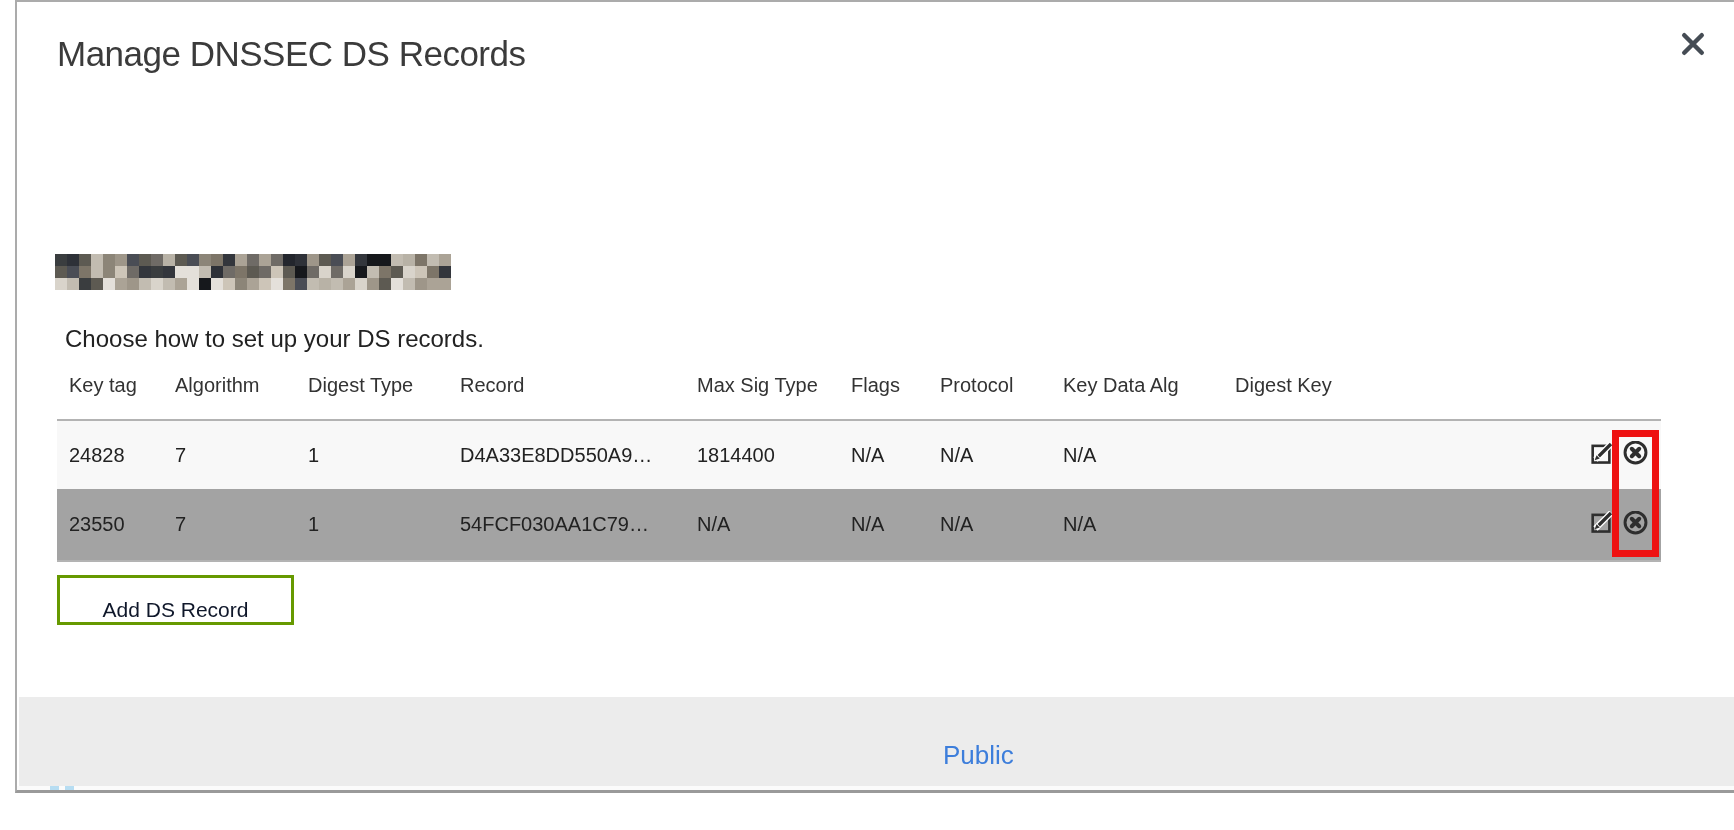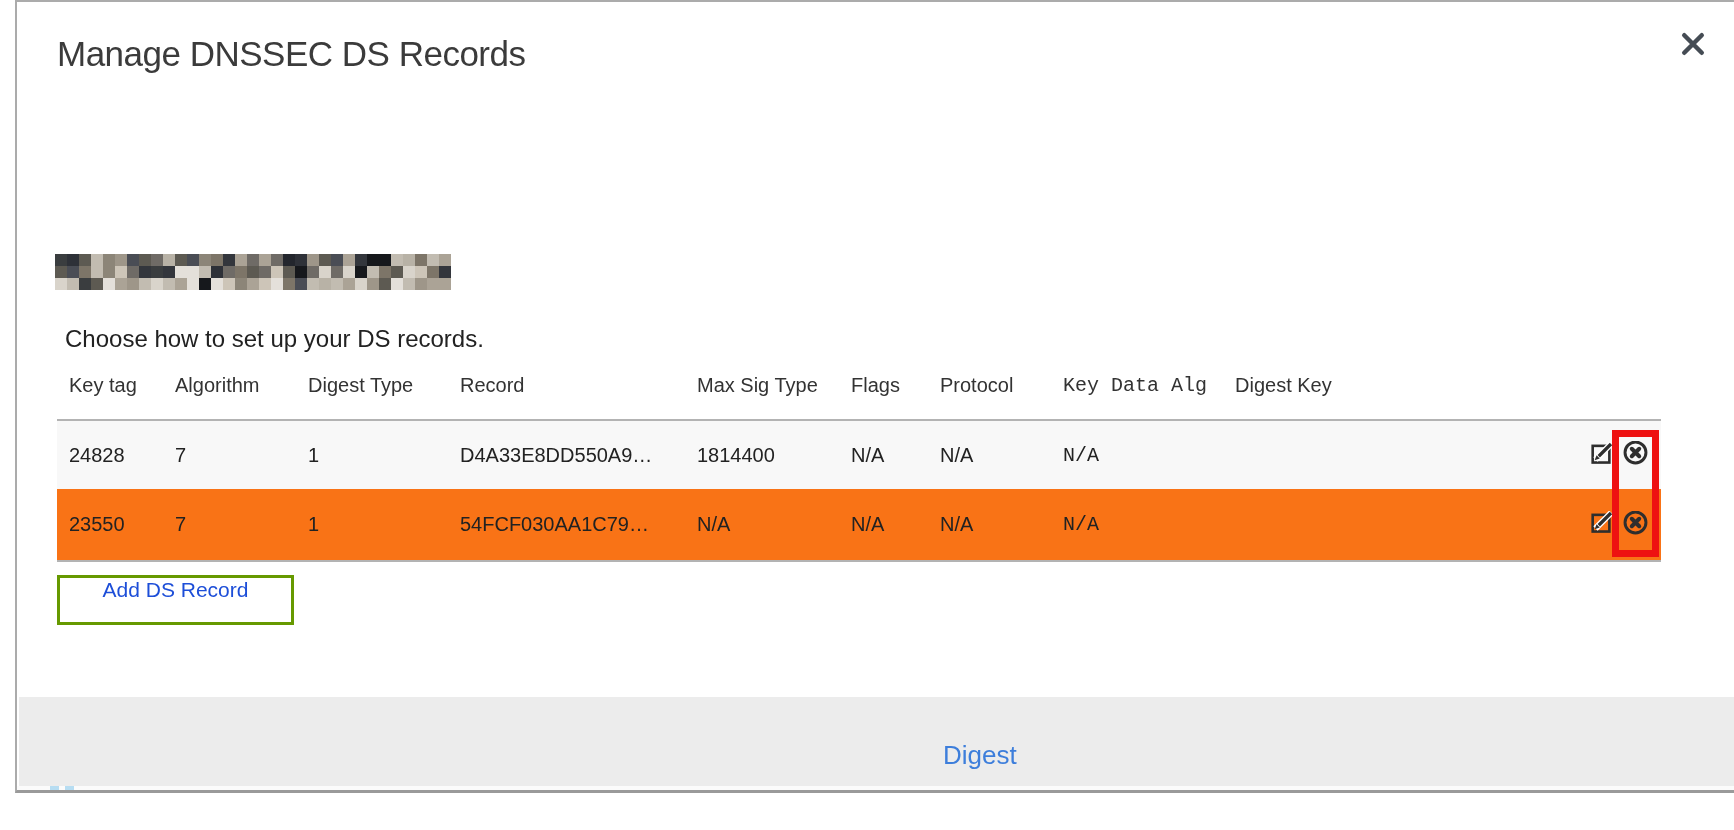--- a/index.html
+++ b/index.html
@@ -16,42 +16,42 @@
               display:flex; flex-wrap:wrap; overflow:hidden; }
   .px { width:12px; height:12px; display:block; }
   .instruction { position:absolute; left:40px; top:323px; font-size:24px; color:#222;margin-left:8px; }
   
   .thead { position:absolute; left:40px; top:372px; width:1604px; height:45px;
            display:flex; align-items:flex-start; font-size:20px; color:#333; }
   .tbody { position:absolute; left:40px; top:417px; width:1604px;
            border-top:2px solid #b3b3b3; border-bottom:2px solid #b3b3b3; }
   .trow { display:flex; align-items:center; font-size:20px; color:#222; }
   .trow.odd { height:68px; background:#f8f8f8; }
-  .trow.even { height:71px; background:#f97316; }
+  .trow.even { height:71px; background:#a3a3a3; }
   .cell { flex:none; white-space:nowrap; overflow:hidden; }
   .c0 { width:118px; padding-left:12px; }
   .c1 { width:133px; }
   .c2 { width:152px; }
   .c3 { width:237px; }
   .c4 { width:154px; }
   .c5 { width:89px; }
   .c6 { width:123px; }
-  .c7 { width:172px;font-family:Liberation Mono, monospace; }
+  .c7 { width:172px; }
   .c8 { width:336px; }
   .c9 { width:90px; display:flex; justify-content:flex-end; align-items:center;
         gap:5px; padding-right:12px; }
   .icon-btn { width:28px; height:28px; display:flex; align-items:center;
               justify-content:center; cursor:pointer; }
   
   .annotation-rect { position:absolute; left:1595px; top:428px; width:47px; height:127px;
                      border:7px solid #ee1111; pointer-events:none; z-index:6; }
   
   .add-btn { position:absolute; left:40px; top:573px; width:237px; height:50px;
-             background:#fff; border:3px solid #669900; color:#1d4ed8; font-size:21px;
-             display:flex; align-items:flex-start; justify-content:center; cursor:pointer; }
+             background:#fff; border:3px solid #669900; color:#0f172a; font-size:21px;
+             display:flex; align-items:flex-end; justify-content:center; cursor:pointer; }
   
   .footer { position:absolute; left:2px; right:2px; top:695px; bottom:3px; background:#ececec; }
   .save-btn { position:absolute; left:723px; top:30px; width:179px; height:70px;
               background:#639604; border:none; border-bottom:6px solid #4d7a02;
               color:#fff; font-size:26px; font-weight:700; font-family:"Liberation Sans",sans-serif;
               display:flex; align-items:center; justify-content:center; cursor:pointer; }
   .cancel-link { position:absolute; left:924px; top:43px; font-size:26px; color:#3d7edb;
                  cursor:pointer; }
   
   .below-strip { position:absolute; left:0; bottom:0; width:100%; height:4px; background:#fbfbfb; }
@@ -257,21 +257,21 @@
 
   </div>
 
   <div class="annotation-rect"></div>
 
   <div class="add-btn">
     <span>Add DS Record</span>
   </div>
 
   <div class="footer">
-    <span class="cancel-link">Digest</span>
+    <span class="cancel-link">Public</span>
   </div>
 
   <div class="below-strip">
     <i style="left:33px"></i>
     <i style="left:48px"></i>
   </div>
 
 </div>
 
 </body></html>

